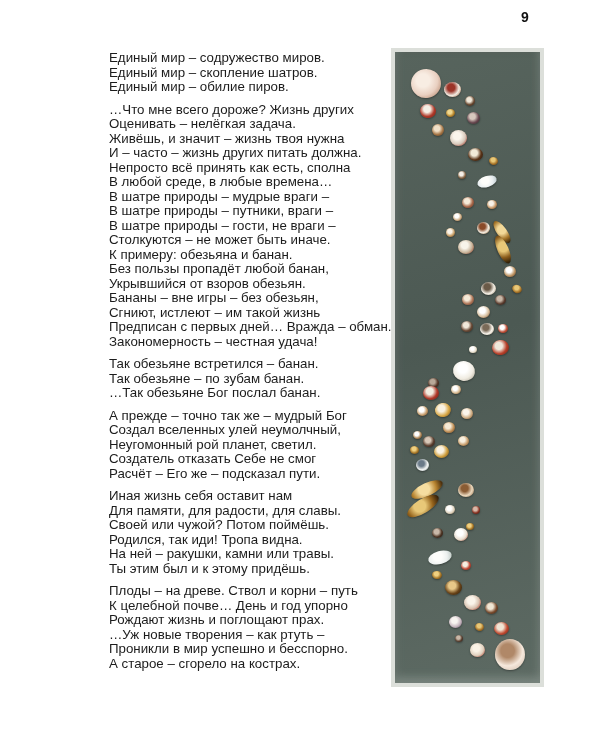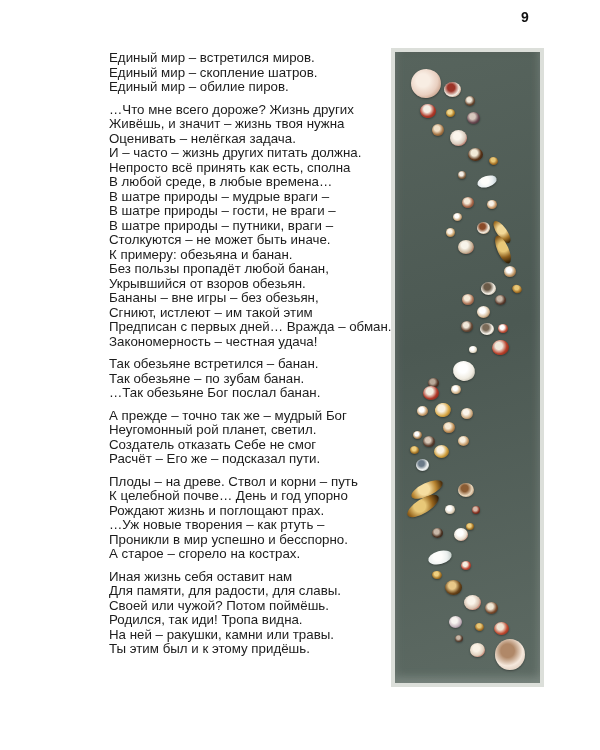--- a/index.html
+++ b/index.html
@@ -43,69 +43,70 @@
 </style>
 </head>
 <body>
 
 <div class="page">
 
   <div class="page-number">9</div>
 
   <div class="poem" id="poem" style="color: rgb(28, 28, 28);">
       <div class="stanza">
-        <div class="line">Единый мир – встретился миров.</div>
+        <div class="line">Единый мир – содружество миров.</div>
         <div class="line">Единый мир – скопление шатров.</div>
         <div class="line">Единый мир – обилие пиров.</div>
       </div>
       <div class="stanza">
         <div class="line">…Что мне всего дороже? Жизнь других</div>
+        <div class="line">Оценивать – нелёгкая задача.</div>
         <div class="line">Живёшь, и значит – жизнь твоя нужна</div>
-        <div class="line">Оценивать – нелёгкая задача.</div>
         <div class="line">И – часто – жизнь других питать должна.</div>
         <div class="line">Непросто всё принять как есть, сполна</div>
         <div class="line">В любой среде, в любые времена…</div>
         <div class="line">В шатре природы – мудрые враги –</div>
+        <div class="line">В шатре природы – путники, враги –</div>
         <div class="line">В шатре природы – гости, не враги –</div>
-        <div class="line">В шатре природы – путники, враги –</div>
         <div class="line">Столкуются – не может быть иначе.</div>
         <div class="line">К примеру: обезьяна и банан.</div>
         <div class="line">Без пользы пропадёт любой банан,</div>
         <div class="line">Укрывшийся от взоров обезьян.</div>
         <div class="line">Бананы – вне игры – без обезьян,</div>
-        <div class="line">Сгниют, истлеют – им такой этим</div>
+        <div class="line">Сгниют, истлеют – им такой жизнь</div>
         <div class="line">Предписан с первых дней… Вражда – обман.</div>
         <div class="line">Закономерность – честная удача!</div>
       </div>
       <div class="stanza">
         <div class="line">Так обезьяне встретился – банан.</div>
         <div class="line">Так обезьяне – по зубам банан.</div>
         <div class="line">…Так обезьяне Бог послал банан.</div>
       </div>
       <div class="stanza">
         <div class="line">А прежде – точно так же – мудрый Бог</div>
+        <div class="line">Создал вселенных улей неумолчный,</div>
         <div class="line">Неугомонный рой планет, светил.</div>
         <div class="line">Создатель отказать Себе не смог</div>
         <div class="line">Расчёт – Его же – подсказал пути.</div>
+      </div>
+      <div class="stanza">
+        <div class="line">Иная жизнь себя оставит нам</div>
+        <div class="line">Для памяти, для радости, для славы.</div>
+        <div class="line">Своей или чужой? Потом поймёшь.</div>
+        <div class="line">Родился, так иди! Тропа видна.</div>
+        <div class="line">На ней – ракушки, камни или травы.</div>
+        <div class="line">Ты этим был и к этому придёшь.</div>
       </div>
       <div class="stanza">
         <div class="line">Плоды – на древе. Ствол и корни – путь</div>
         <div class="line">К целебной почве… День и год упорно</div>
         <div class="line">Рождают жизнь и поглощают прах.</div>
         <div class="line">…Уж новые творения – как ртуть –</div>
         <div class="line">Проникли в мир успешно и бесспорно.</div>
         <div class="line">А старое – сгорело на кострах.</div>
-      </div>
-      <div class="stanza">
-        <div class="line">Иная жизнь себя оставит нам</div>
-        <div class="line">Для памяти, для радости, для славы.</div>
-        <div class="line">Своей или чужой? Потом поймёшь.</div>
-        <div class="line">Родился, так иди! Тропа видна.</div>
-        <div class="line">На ней – ракушки, камни или травы.</div>
-        <div class="line">Ты этим был и к этому придёшь.</div>
       </div>
     </div>
 
   <div class="artwork" id="artwork" style="background: rgb(220, 223, 218);">
     <div class="artwork-inner" id="artwork-inner" style="background: linear-gradient(165deg, rgb(87, 100, 93) 0%, rgb(76, 89, 83) 45%, rgb(93, 106, 99) 100%);">
         <div class="shell" style="left: 16px; top: 16.5px; width: 30px; height: 29px; transform: rotate(-10deg); background: radial-gradient(circle at 42% 38%, rgb(248, 237, 227) 0%, rgb(248, 237, 227) 26%, rgb(233, 208, 193) 58%, rgb(185, 140, 114) 88%);"></div>
         <div class="shell" style="left: 48.5px; top: 29.5px; width: 17px; height: 15px; transform: rotate(0deg); background: radial-gradient(circle at 42% 38%, rgb(156, 52, 40) 0%, rgb(156, 52, 40) 26%, rgb(242, 236, 226) 58%, rgb(184, 122, 90) 88%);"></div>
         <div class="shell" style="left: 70px; top: 44px; width: 10px; height: 10px; transform: rotate(0deg); background: radial-gradient(circle at 42% 38%, rgb(240, 232, 218) 0%, rgb(240, 232, 218) 26%, rgb(106, 74, 50) 58%, rgb(58, 36, 24) 88%);"></div>
         <div class="shell" style="left: 25px; top: 52px; width: 16px; height: 14px; transform: rotate(10deg); background: radial-gradient(circle at 42% 38%, rgb(245, 239, 229) 0%, rgb(245, 239, 229) 26%, rgb(176, 58, 42) 58%, rgb(122, 36, 24) 88%);"></div>
         <div class="shell" style="left: 50.5px; top: 57px; width: 9px; height: 8px; transform: rotate(0deg); background: radial-gradient(circle at 42% 38%, rgb(240, 216, 144) 0%, rgb(240, 216, 144) 26%, rgb(184, 134, 44) 58%, rgb(106, 74, 20) 88%);"></div>

